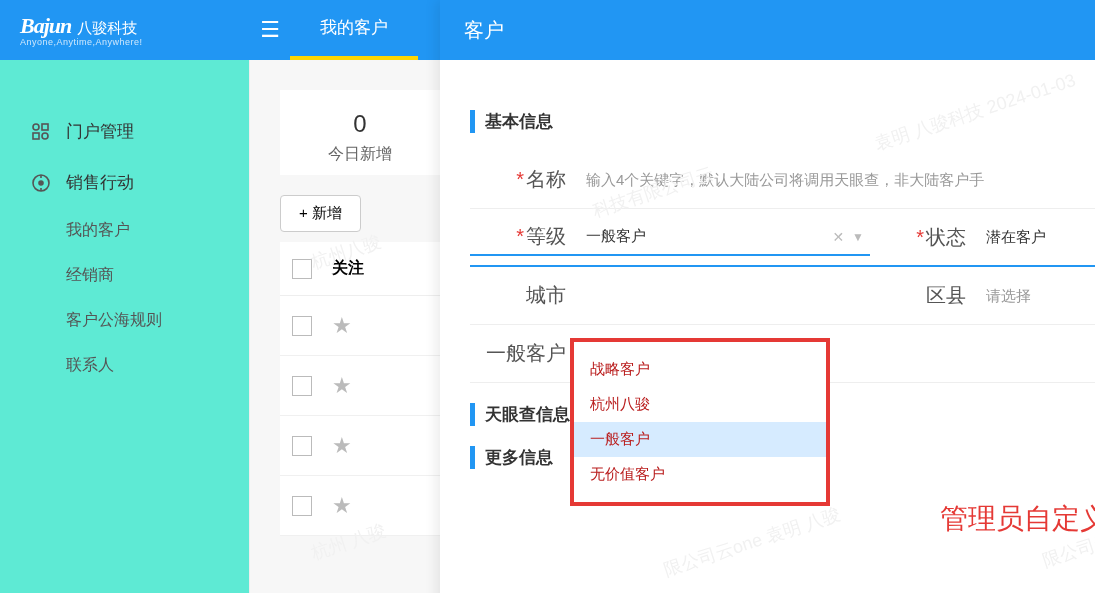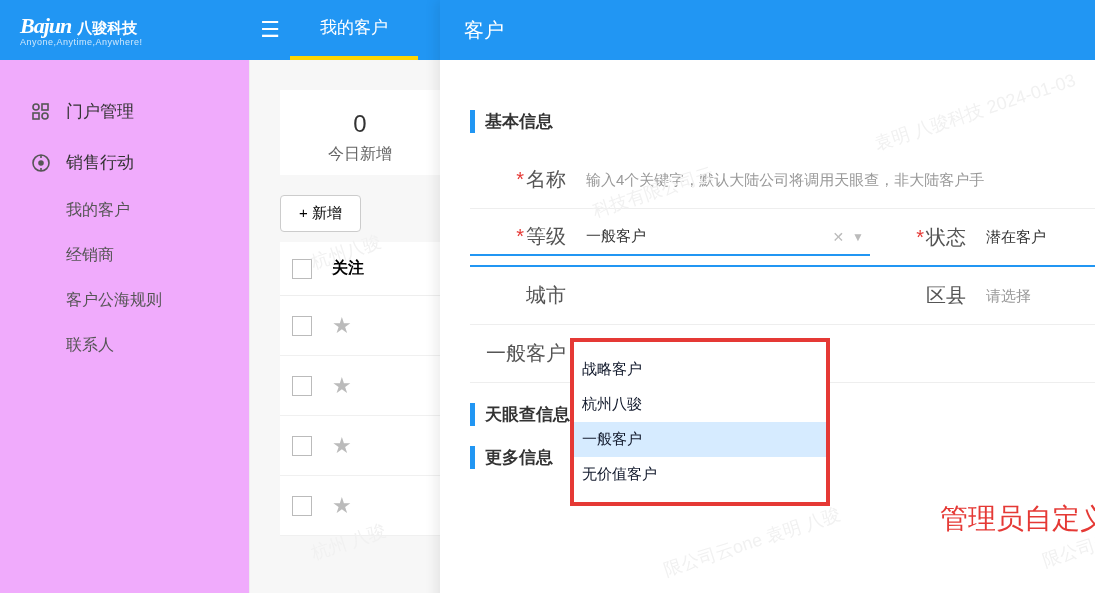--- a/index.html
+++ b/index.html
@@ -1,28 +1,28 @@
 <!DOCTYPE html>
 <html><head>
 <meta charset="utf-8">
 <style>
 * { box-sizing: border-box; margin: 0; padding: 0; font-family: "Microsoft YaHei", Arial, sans-serif; }
 html, body { width: 1095px; height: 593px; overflow: hidden; background: #fff; }
 
 .topbar { height: 60px; background: #2196f3; display: flex; align-items: center; color: #fff; }
 .logo { width: 250px; padding-left: 20px; display: flex; flex-direction: column; justify-content: center; }
 .logo-main { font-size: 22px; font-style: italic; font-weight: 800; letter-spacing: -1px; font-family: Liberation Serif, serif; }
-.logo-cn { font-size: 15px; font-weight: 700; margin-left: 6px; font-style: normal; }
+.logo-cn { font-size: 15px; font-weight: 400; margin-left: 6px; font-style: normal; }
 .logo-sub { font-size: 9px; color: #cfe8fc; margin-top: -2px; letter-spacing: .5px; }
 .hamburger { width: 40px; text-align: center; font-size: 22px; cursor: pointer; }
 .top-tab { padding: 0 30px; height: 60px; line-height: 56px; font-size: 17px; cursor: pointer; }
 .top-tab.active { border-bottom: 4px solid #ffd600; }
 
 .body { display: flex; height: 533px; }
-.sidebar { width: 250px; background: #f0abfc; border-right: 1px solid #eee; padding-top: 26px; }
+.sidebar { width: 250px; background: #5eead4; border-right: 1px solid #eee; padding-top: 46px; }
 .side-item { display: flex; align-items: center; padding: 14px 0 14px 30px; font-size: 17px; color: #333; cursor: pointer; }
 .side-icon { width: 22px; height: 22px; margin-right: 14px; display: inline-flex; align-items: center; justify-content: center; }
 .side-sub { padding: 12px 0 12px 66px; font-size: 16px; color: #555; cursor: pointer; }
 
 .main { flex: 1; background: #f7f7f7; position: relative; display: flex; flex-direction: column; }
 .stats { background: #fff; padding: 20px 0 10px; text-align: center; margin: 30px 30px 0; width: 160px; }
 .stat-num { font-size: 24px; color: #333; }
 .stat-label { font-size: 16px; color: #666; margin-top: 6px; }
 .toolbar { margin: 20px 30px 10px; }
 .btn-add { background: #fff; border: 1px solid #ccc; border-radius: 4px; padding: 8px 18px; font-size: 15px; cursor: pointer; }
@@ -41,21 +41,21 @@
 .lbl { width: 110px; text-align: right; font-size: 20px; color: #555; padding-right: 14px; }
 .req::before { content: "*"; color: #e53935; margin-right: 2px; }
 .inp { flex: 1; border: none; font-size: 15px; color: #333; padding: 8px 6px; outline: none; }
 .inp::placeholder { color: #999; }
 .sel { flex: 1; position: relative; display: flex; align-items: center; font-size: 15px; color: #333; padding: 8px 6px; cursor: pointer; }
 .sel .clear { color: #bbb; margin-left: auto; margin-right: 8px; font-size: 14px; cursor: pointer; }
 .sel .caret { color: #bbb; font-size: 12px; }
 .underline-open { border-bottom: 2px solid #2196f3 !important; }
 
 .dropdown { position: absolute; top: 278px; left: 130px; width: 260px; background: #fff; border: 4px solid #e53935; padding: 10px 0; z-index: 10; }
-.dropdown-item { padding: 8px 8px; font-size: 15px; color: #0f172a; cursor: pointer; }
+.dropdown-item { padding: 8px 16px; font-size: 15px; color: #b91c1c; cursor: pointer; }
 .dropdown-item.sel-active { background: #d6ebff; }
 
 .annotation { position: absolute; top: 440px; left: 500px; color: #e53935; font-size: 28px; font-weight: 400; pointer-events: none; }
 
 .watermark { position: absolute; color: #f1f1f1; font-size: 18px; transform: rotate(-18deg); pointer-events: none; white-space: nowrap; z-index: 0; }
 </style>
 </head>
 <body>
 
 <div class="topbar">

